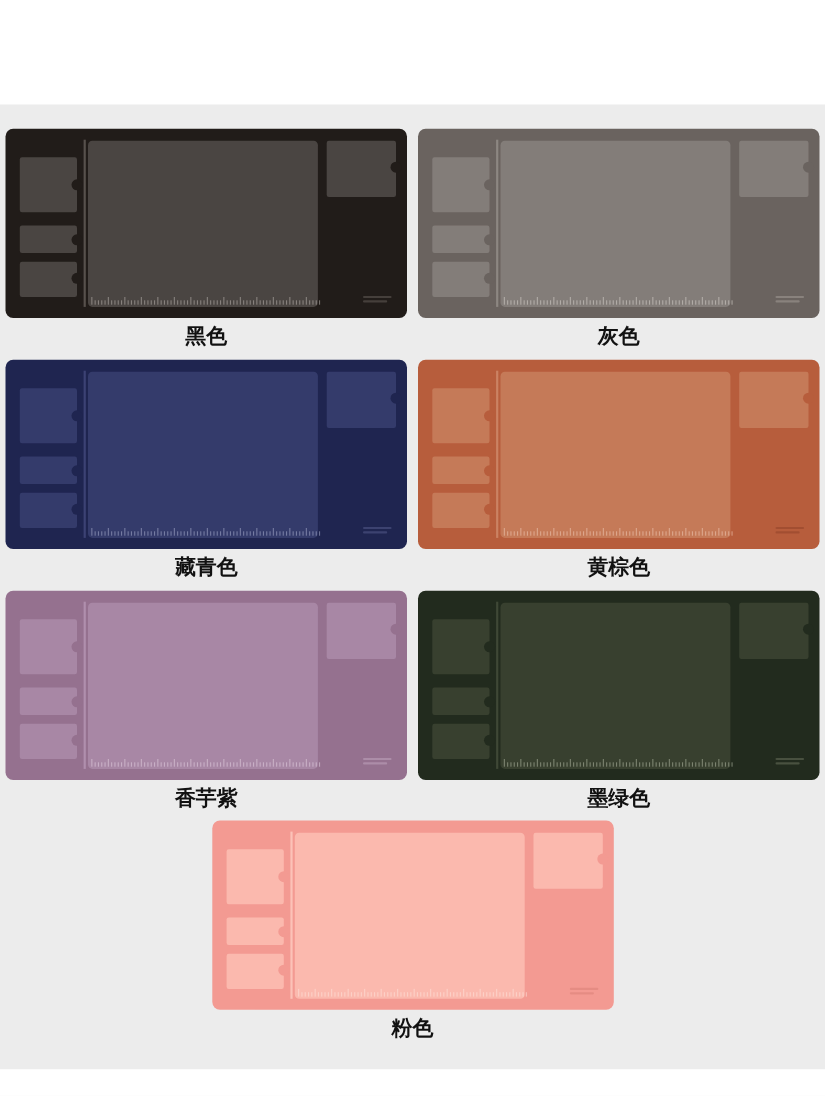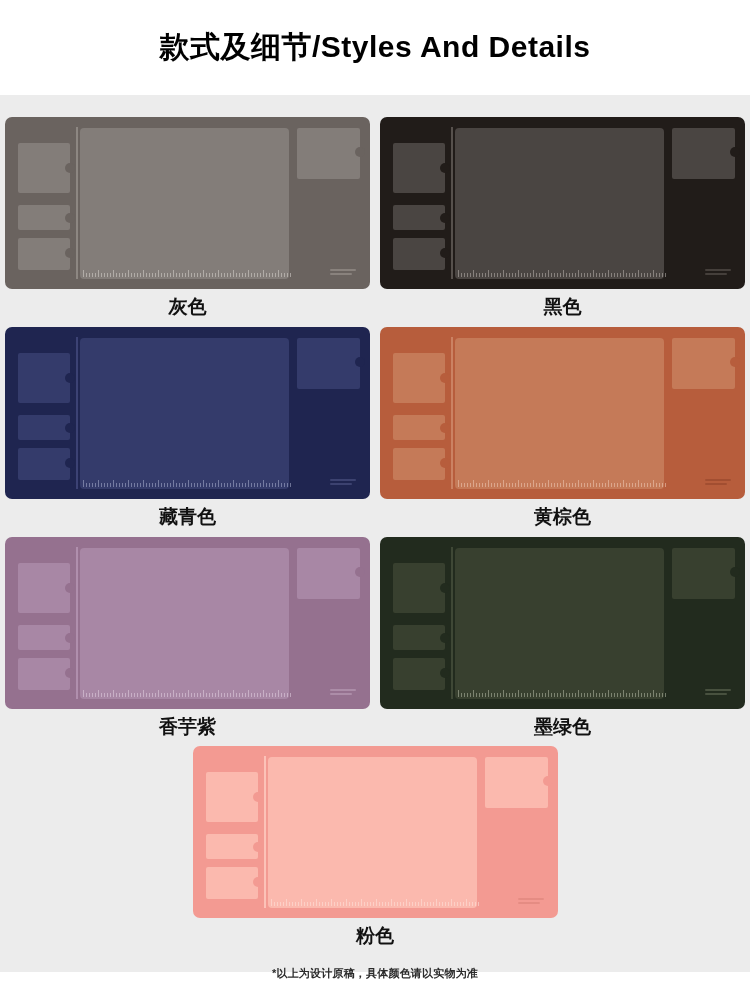--- a/index.html
+++ b/index.html
@@ -146,26 +146,121 @@
     font-weight: bold;
     color: #2b2b2b;
     letter-spacing: 0.2px;
   }
 </style>
 </head>
 <body>
 
 <div class="page">
 
-  <div class="header">
-    <div class="header-title">款式及细节/Styles And Details</div>
-  </div>
 
   <div class="panel">
     <div class="grid">
+        <div class="cell">
+          <div class="mat" style="background: rgb(33, 28, 25);">
+            <div class="mat-inner">
+              <div class="pocket p1" style="background: rgb(74, 69, 66);">
+                <span class="notch" style="background: rgb(33, 28, 25);"></span>
+              </div>
+              <div class="pocket p2" style="background: rgb(74, 69, 66);">
+                <span class="notch" style="background: rgb(33, 28, 25);"></span>
+              </div>
+              <div class="pocket p3" style="background: rgb(74, 69, 66);">
+                <span class="notch" style="background: rgb(33, 28, 25);"></span>
+              </div>
+              <div class="divider" style="background: rgb(87, 81, 77);"></div>
+              <div class="writing" style="background: rgb(74, 69, 66);">
+                <div class="ruler">
+                  <span class="tick tall" style="left: 3px; background: rgb(185, 179, 174);"></span>
+                  <span class="tick" style="left: 6px; background: rgb(185, 179, 174);"></span>
+                  <span class="tick" style="left: 9px; background: rgb(185, 179, 174);"></span>
+                  <span class="tick" style="left: 12px; background: rgb(185, 179, 174);"></span>
+                  <span class="tick" style="left: 15px; background: rgb(185, 179, 174);"></span>
+                  <span class="tick tall" style="left: 18px; background: rgb(185, 179, 174);"></span>
+                  <span class="tick" style="left: 21px; background: rgb(185, 179, 174);"></span>
+                  <span class="tick" style="left: 24px; background: rgb(185, 179, 174);"></span>
+                  <span class="tick" style="left: 27px; background: rgb(185, 179, 174);"></span>
+                  <span class="tick" style="left: 30px; background: rgb(185, 179, 174);"></span>
+                  <span class="tick tall" style="left: 33px; background: rgb(185, 179, 174);"></span>
+                  <span class="tick" style="left: 36px; background: rgb(185, 179, 174);"></span>
+                  <span class="tick" style="left: 39px; background: rgb(185, 179, 174);"></span>
+                  <span class="tick" style="left: 42px; background: rgb(185, 179, 174);"></span>
+                  <span class="tick" style="left: 45px; background: rgb(185, 179, 174);"></span>
+                  <span class="tick tall" style="left: 48px; background: rgb(185, 179, 174);"></span>
+                  <span class="tick" style="left: 51px; background: rgb(185, 179, 174);"></span>
+                  <span class="tick" style="left: 54px; background: rgb(185, 179, 174);"></span>
+                  <span class="tick" style="left: 57px; background: rgb(185, 179, 174);"></span>
+                  <span class="tick" style="left: 60px; background: rgb(185, 179, 174);"></span>
+                  <span class="tick tall" style="left: 63px; background: rgb(185, 179, 174);"></span>
+                  <span class="tick" style="left: 66px; background: rgb(185, 179, 174);"></span>
+                  <span class="tick" style="left: 69px; background: rgb(185, 179, 174);"></span>
+                  <span class="tick" style="left: 72px; background: rgb(185, 179, 174);"></span>
+                  <span class="tick" style="left: 75px; background: rgb(185, 179, 174);"></span>
+                  <span class="tick tall" style="left: 78px; background: rgb(185, 179, 174);"></span>
+                  <span class="tick" style="left: 81px; background: rgb(185, 179, 174);"></span>
+                  <span class="tick" style="left: 84px; background: rgb(185, 179, 174);"></span>
+                  <span class="tick" style="left: 87px; background: rgb(185, 179, 174);"></span>
+                  <span class="tick" style="left: 90px; background: rgb(185, 179, 174);"></span>
+                  <span class="tick tall" style="left: 93px; background: rgb(185, 179, 174);"></span>
+                  <span class="tick" style="left: 96px; background: rgb(185, 179, 174);"></span>
+                  <span class="tick" style="left: 99px; background: rgb(185, 179, 174);"></span>
+                  <span class="tick" style="left: 102px; background: rgb(185, 179, 174);"></span>
+                  <span class="tick" style="left: 105px; background: rgb(185, 179, 174);"></span>
+                  <span class="tick tall" style="left: 108px; background: rgb(185, 179, 174);"></span>
+                  <span class="tick" style="left: 111px; background: rgb(185, 179, 174);"></span>
+                  <span class="tick" style="left: 114px; background: rgb(185, 179, 174);"></span>
+                  <span class="tick" style="left: 117px; background: rgb(185, 179, 174);"></span>
+                  <span class="tick" style="left: 120px; background: rgb(185, 179, 174);"></span>
+                  <span class="tick tall" style="left: 123px; background: rgb(185, 179, 174);"></span>
+                  <span class="tick" style="left: 126px; background: rgb(185, 179, 174);"></span>
+                  <span class="tick" style="left: 129px; background: rgb(185, 179, 174);"></span>
+                  <span class="tick" style="left: 132px; background: rgb(185, 179, 174);"></span>
+                  <span class="tick" style="left: 135px; background: rgb(185, 179, 174);"></span>
+                  <span class="tick tall" style="left: 138px; background: rgb(185, 179, 174);"></span>
+                  <span class="tick" style="left: 141px; background: rgb(185, 179, 174);"></span>
+                  <span class="tick" style="left: 144px; background: rgb(185, 179, 174);"></span>
+                  <span class="tick" style="left: 147px; background: rgb(185, 179, 174);"></span>
+                  <span class="tick" style="left: 150px; background: rgb(185, 179, 174);"></span>
+                  <span class="tick tall" style="left: 153px; background: rgb(185, 179, 174);"></span>
+                  <span class="tick" style="left: 156px; background: rgb(185, 179, 174);"></span>
+                  <span class="tick" style="left: 159px; background: rgb(185, 179, 174);"></span>
+                  <span class="tick" style="left: 162px; background: rgb(185, 179, 174);"></span>
+                  <span class="tick" style="left: 165px; background: rgb(185, 179, 174);"></span>
+                  <span class="tick tall" style="left: 168px; background: rgb(185, 179, 174);"></span>
+                  <span class="tick" style="left: 171px; background: rgb(185, 179, 174);"></span>
+                  <span class="tick" style="left: 174px; background: rgb(185, 179, 174);"></span>
+                  <span class="tick" style="left: 177px; background: rgb(185, 179, 174);"></span>
+                  <span class="tick" style="left: 180px; background: rgb(185, 179, 174);"></span>
+                  <span class="tick tall" style="left: 183px; background: rgb(185, 179, 174);"></span>
+                  <span class="tick" style="left: 186px; background: rgb(185, 179, 174);"></span>
+                  <span class="tick" style="left: 189px; background: rgb(185, 179, 174);"></span>
+                  <span class="tick" style="left: 192px; background: rgb(185, 179, 174);"></span>
+                  <span class="tick" style="left: 195px; background: rgb(185, 179, 174);"></span>
+                  <span class="tick tall" style="left: 198px; background: rgb(185, 179, 174);"></span>
+                  <span class="tick" style="left: 201px; background: rgb(185, 179, 174);"></span>
+                  <span class="tick" style="left: 204px; background: rgb(185, 179, 174);"></span>
+                  <span class="tick" style="left: 207px; background: rgb(185, 179, 174);"></span>
+                  <span class="tick" style="left: 210px; background: rgb(185, 179, 174);"></span>
+                </div>
+              </div>
+              <div class="tr-pocket" style="background: rgb(74, 69, 66);">
+                <span class="notch" style="background: rgb(33, 28, 25);"></span>
+              </div>
+              <div class="brandmark">
+                <i style="background: rgb(106, 99, 94);"></i>
+                <i style="background: rgb(106, 99, 94);"></i>
+              </div>
+            </div>
+          </div>
+          <div class="color-label">黑色</div>
+        </div>
         <div class="cell">
           <div class="mat" style="background: rgb(106, 99, 95);">
             <div class="mat-inner">
               <div class="pocket p1" style="background: rgb(131, 125, 121);">
                 <span class="notch" style="background: rgb(106, 99, 95);"></span>
               </div>
               <div class="pocket p2" style="background: rgb(131, 125, 121);">
                 <span class="notch" style="background: rgb(106, 99, 95);"></span>
               </div>
               <div class="pocket p3" style="background: rgb(131, 125, 121);">
@@ -251,118 +346,20 @@
               </div>
               <div class="brandmark">
                 <i style="background: rgb(168, 161, 156);"></i>
                 <i style="background: rgb(168, 161, 156);"></i>
               </div>
             </div>
           </div>
           <div class="color-label">灰色</div>
         </div>
         <div class="cell">
-          <div class="mat" style="background: rgb(33, 28, 25);">
-            <div class="mat-inner">
-              <div class="pocket p1" style="background: rgb(74, 69, 66);">
-                <span class="notch" style="background: rgb(33, 28, 25);"></span>
-              </div>
-              <div class="pocket p2" style="background: rgb(74, 69, 66);">
-                <span class="notch" style="background: rgb(33, 28, 25);"></span>
-              </div>
-              <div class="pocket p3" style="background: rgb(74, 69, 66);">
-                <span class="notch" style="background: rgb(33, 28, 25);"></span>
-              </div>
-              <div class="divider" style="background: rgb(87, 81, 77);"></div>
-              <div class="writing" style="background: rgb(74, 69, 66);">
-                <div class="ruler">
-                  <span class="tick tall" style="left: 3px; background: rgb(185, 179, 174);"></span>
-                  <span class="tick" style="left: 6px; background: rgb(185, 179, 174);"></span>
-                  <span class="tick" style="left: 9px; background: rgb(185, 179, 174);"></span>
-                  <span class="tick" style="left: 12px; background: rgb(185, 179, 174);"></span>
-                  <span class="tick" style="left: 15px; background: rgb(185, 179, 174);"></span>
-                  <span class="tick tall" style="left: 18px; background: rgb(185, 179, 174);"></span>
-                  <span class="tick" style="left: 21px; background: rgb(185, 179, 174);"></span>
-                  <span class="tick" style="left: 24px; background: rgb(185, 179, 174);"></span>
-                  <span class="tick" style="left: 27px; background: rgb(185, 179, 174);"></span>
-                  <span class="tick" style="left: 30px; background: rgb(185, 179, 174);"></span>
-                  <span class="tick tall" style="left: 33px; background: rgb(185, 179, 174);"></span>
-                  <span class="tick" style="left: 36px; background: rgb(185, 179, 174);"></span>
-                  <span class="tick" style="left: 39px; background: rgb(185, 179, 174);"></span>
-                  <span class="tick" style="left: 42px; background: rgb(185, 179, 174);"></span>
-                  <span class="tick" style="left: 45px; background: rgb(185, 179, 174);"></span>
-                  <span class="tick tall" style="left: 48px; background: rgb(185, 179, 174);"></span>
-                  <span class="tick" style="left: 51px; background: rgb(185, 179, 174);"></span>
-                  <span class="tick" style="left: 54px; background: rgb(185, 179, 174);"></span>
-                  <span class="tick" style="left: 57px; background: rgb(185, 179, 174);"></span>
-                  <span class="tick" style="left: 60px; background: rgb(185, 179, 174);"></span>
-                  <span class="tick tall" style="left: 63px; background: rgb(185, 179, 174);"></span>
-                  <span class="tick" style="left: 66px; background: rgb(185, 179, 174);"></span>
-                  <span class="tick" style="left: 69px; background: rgb(185, 179, 174);"></span>
-                  <span class="tick" style="left: 72px; background: rgb(185, 179, 174);"></span>
-                  <span class="tick" style="left: 75px; background: rgb(185, 179, 174);"></span>
-                  <span class="tick tall" style="left: 78px; background: rgb(185, 179, 174);"></span>
-                  <span class="tick" style="left: 81px; background: rgb(185, 179, 174);"></span>
-                  <span class="tick" style="left: 84px; background: rgb(185, 179, 174);"></span>
-                  <span class="tick" style="left: 87px; background: rgb(185, 179, 174);"></span>
-                  <span class="tick" style="left: 90px; background: rgb(185, 179, 174);"></span>
-                  <span class="tick tall" style="left: 93px; background: rgb(185, 179, 174);"></span>
-                  <span class="tick" style="left: 96px; background: rgb(185, 179, 174);"></span>
-                  <span class="tick" style="left: 99px; background: rgb(185, 179, 174);"></span>
-                  <span class="tick" style="left: 102px; background: rgb(185, 179, 174);"></span>
-                  <span class="tick" style="left: 105px; background: rgb(185, 179, 174);"></span>
-                  <span class="tick tall" style="left: 108px; background: rgb(185, 179, 174);"></span>
-                  <span class="tick" style="left: 111px; background: rgb(185, 179, 174);"></span>
-                  <span class="tick" style="left: 114px; background: rgb(185, 179, 174);"></span>
-                  <span class="tick" style="left: 117px; background: rgb(185, 179, 174);"></span>
-                  <span class="tick" style="left: 120px; background: rgb(185, 179, 174);"></span>
-                  <span class="tick tall" style="left: 123px; background: rgb(185, 179, 174);"></span>
-                  <span class="tick" style="left: 126px; background: rgb(185, 179, 174);"></span>
-                  <span class="tick" style="left: 129px; background: rgb(185, 179, 174);"></span>
-                  <span class="tick" style="left: 132px; background: rgb(185, 179, 174);"></span>
-                  <span class="tick" style="left: 135px; background: rgb(185, 179, 174);"></span>
-                  <span class="tick tall" style="left: 138px; background: rgb(185, 179, 174);"></span>
-                  <span class="tick" style="left: 141px; background: rgb(185, 179, 174);"></span>
-                  <span class="tick" style="left: 144px; background: rgb(185, 179, 174);"></span>
-                  <span class="tick" style="left: 147px; background: rgb(185, 179, 174);"></span>
-                  <span class="tick" style="left: 150px; background: rgb(185, 179, 174);"></span>
-                  <span class="tick tall" style="left: 153px; background: rgb(185, 179, 174);"></span>
-                  <span class="tick" style="left: 156px; background: rgb(185, 179, 174);"></span>
-                  <span class="tick" style="left: 159px; background: rgb(185, 179, 174);"></span>
-                  <span class="tick" style="left: 162px; background: rgb(185, 179, 174);"></span>
-                  <span class="tick" style="left: 165px; background: rgb(185, 179, 174);"></span>
-                  <span class="tick tall" style="left: 168px; background: rgb(185, 179, 174);"></span>
-                  <span class="tick" style="left: 171px; background: rgb(185, 179, 174);"></span>
-                  <span class="tick" style="left: 174px; background: rgb(185, 179, 174);"></span>
-                  <span class="tick" style="left: 177px; background: rgb(185, 179, 174);"></span>
-                  <span class="tick" style="left: 180px; background: rgb(185, 179, 174);"></span>
-                  <span class="tick tall" style="left: 183px; background: rgb(185, 179, 174);"></span>
-                  <span class="tick" style="left: 186px; background: rgb(185, 179, 174);"></span>
-                  <span class="tick" style="left: 189px; background: rgb(185, 179, 174);"></span>
-                  <span class="tick" style="left: 192px; background: rgb(185, 179, 174);"></span>
-                  <span class="tick" style="left: 195px; background: rgb(185, 179, 174);"></span>
-                  <span class="tick tall" style="left: 198px; background: rgb(185, 179, 174);"></span>
-                  <span class="tick" style="left: 201px; background: rgb(185, 179, 174);"></span>
-                  <span class="tick" style="left: 204px; background: rgb(185, 179, 174);"></span>
-                  <span class="tick" style="left: 207px; background: rgb(185, 179, 174);"></span>
-                  <span class="tick" style="left: 210px; background: rgb(185, 179, 174);"></span>
-                </div>
-              </div>
-              <div class="tr-pocket" style="background: rgb(74, 69, 66);">
-                <span class="notch" style="background: rgb(33, 28, 25);"></span>
-              </div>
-              <div class="brandmark">
-                <i style="background: rgb(106, 99, 94);"></i>
-                <i style="background: rgb(106, 99, 94);"></i>
-              </div>
-            </div>
-          </div>
-          <div class="color-label">黑色</div>
-        </div>
-        <div class="cell">
           <div class="mat" style="background: rgb(31, 37, 80);">
             <div class="mat-inner">
               <div class="pocket p1" style="background: rgb(52, 59, 107);">
                 <span class="notch" style="background: rgb(31, 37, 80);"></span>
               </div>
               <div class="pocket p2" style="background: rgb(52, 59, 107);">
                 <span class="notch" style="background: rgb(31, 37, 80);"></span>
               </div>
               <div class="pocket p3" style="background: rgb(52, 59, 107);">
                 <span class="notch" style="background: rgb(31, 37, 80);"></span>
@@ -839,16 +836,15 @@
               </div>
               <div class="brandmark">
                 <i style="background: rgb(217, 127, 118);"></i>
                 <i style="background: rgb(217, 127, 118);"></i>
               </div>
             </div>
           </div>
           <div class="color-label">粉色</div>
         </div>
       </div>
-    <div class="footnote">*以上为设计原稿，具体颜色请以实物为准</div>
   </div>
 
 </div>
 
 </body></html>

